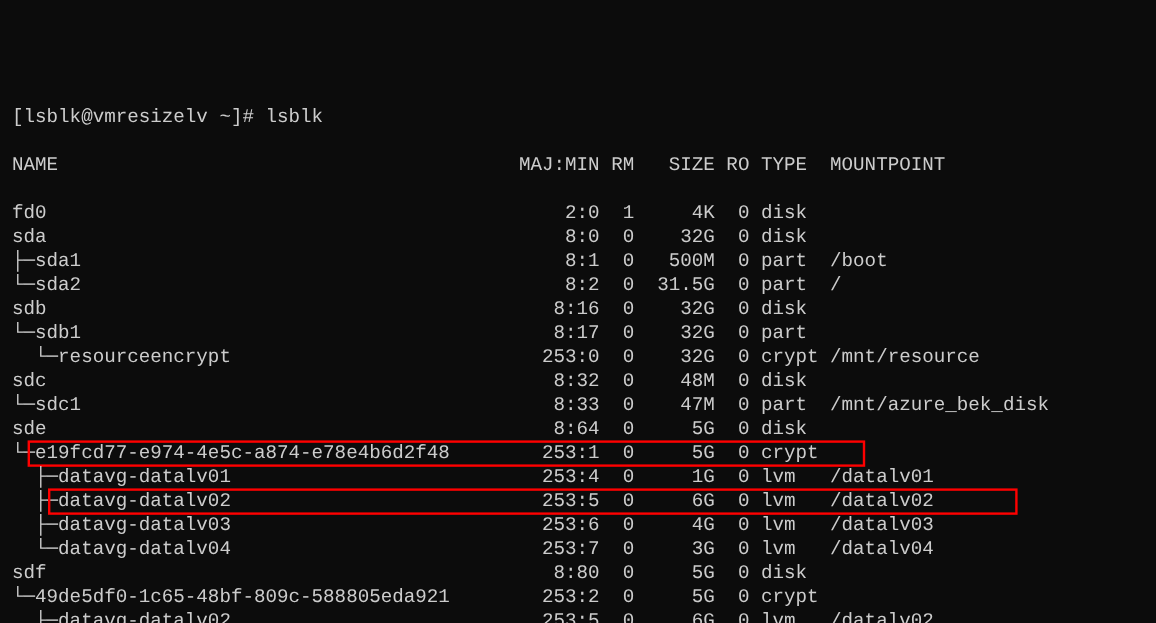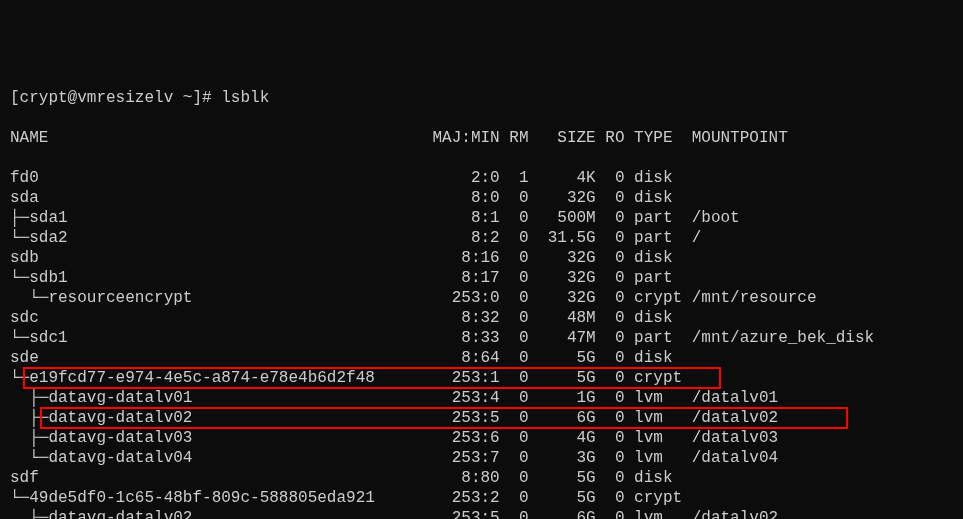--- a/index.html
+++ b/index.html
@@ -45,18 +45,18 @@
       left: 30px;
       width: 808px;
       height: 22px;
     }
   </style>
 </head>
 <body>
 
 
 
-<div class="prompt-line">[crypt@vmresizelv ~]# lsblk</div>
+<div class="prompt-line">[lsblk@vmresizelv ~]# lsblk</div>
 <div class="header-row" id="header-row">NAME                                        MAJ:MIN RM   SIZE RO TYPE  MOUNTPOINT</div>
 <div id="data-rows"><div class="data-row"><span class="highlight-wrapper">fd0                                             2:0  1     4K  0 disk  </span></div><div class="data-row"><span class="highlight-wrapper">sda                                             8:0  0    32G  0 disk  </span></div><div class="data-row"><span class="highlight-wrapper">├─sda1                                          8:1  0   500M  0 part  /boot</span></div><div class="data-row"><span class="highlight-wrapper">└─sda2                                          8:2  0  31.5G  0 part  /</span></div><div class="data-row"><span class="highlight-wrapper">sdb                                            8:16  0    32G  0 disk  </span></div><div class="data-row"><span class="highlight-wrapper">└─sdb1                                         8:17  0    32G  0 part  </span></div><div class="data-row"><span class="highlight-wrapper">  └─resourceencrypt                           253:0  0    32G  0 crypt /mnt/resource</span></div><div class="data-row"><span class="highlight-wrapper">sdc                                            8:32  0    48M  0 disk  </span></div><div class="data-row"><span class="highlight-wrapper">└─sdc1                                         8:33  0    47M  0 part  /mnt/azure_bek_disk</span></div><div class="data-row"><span class="highlight-wrapper">sde                                            8:64  0     5G  0 disk  </span></div><div class="data-row"><span class="highlight-wrapper">└─e19fcd77-e974-4e5c-a874-e78e4b6d2f48        253:1  0     5G  0 crypt <div class="red-box red-box-1"></div></span></div><div class="data-row"><span class="highlight-wrapper">  ├─datavg-datalv01                           253:4  0     1G  0 lvm   /datalv01</span></div><div class="data-row"><span class="highlight-wrapper">  ├─datavg-datalv02                           253:5  0     6G  0 lvm   /datalv02<div class="red-box red-box-2"></div></span></div><div class="data-row"><span class="highlight-wrapper">  ├─datavg-datalv03                           253:6  0     4G  0 lvm   /datalv03</span></div><div class="data-row"><span class="highlight-wrapper">  └─datavg-datalv04                           253:7  0     3G  0 lvm   /datalv04</span></div><div class="data-row"><span class="highlight-wrapper">sdf                                            8:80  0     5G  0 disk  </span></div><div class="data-row"><span class="highlight-wrapper">└─49de5df0-1c65-48bf-809c-588805eda921        253:2  0     5G  0 crypt </span></div><div class="data-row"><span class="highlight-wrapper">  ├─datavg-datalv02                           253:5  0     6G  0 lvm   /datalv02</span></div></div>
 
 
 
 
 </body></html>

